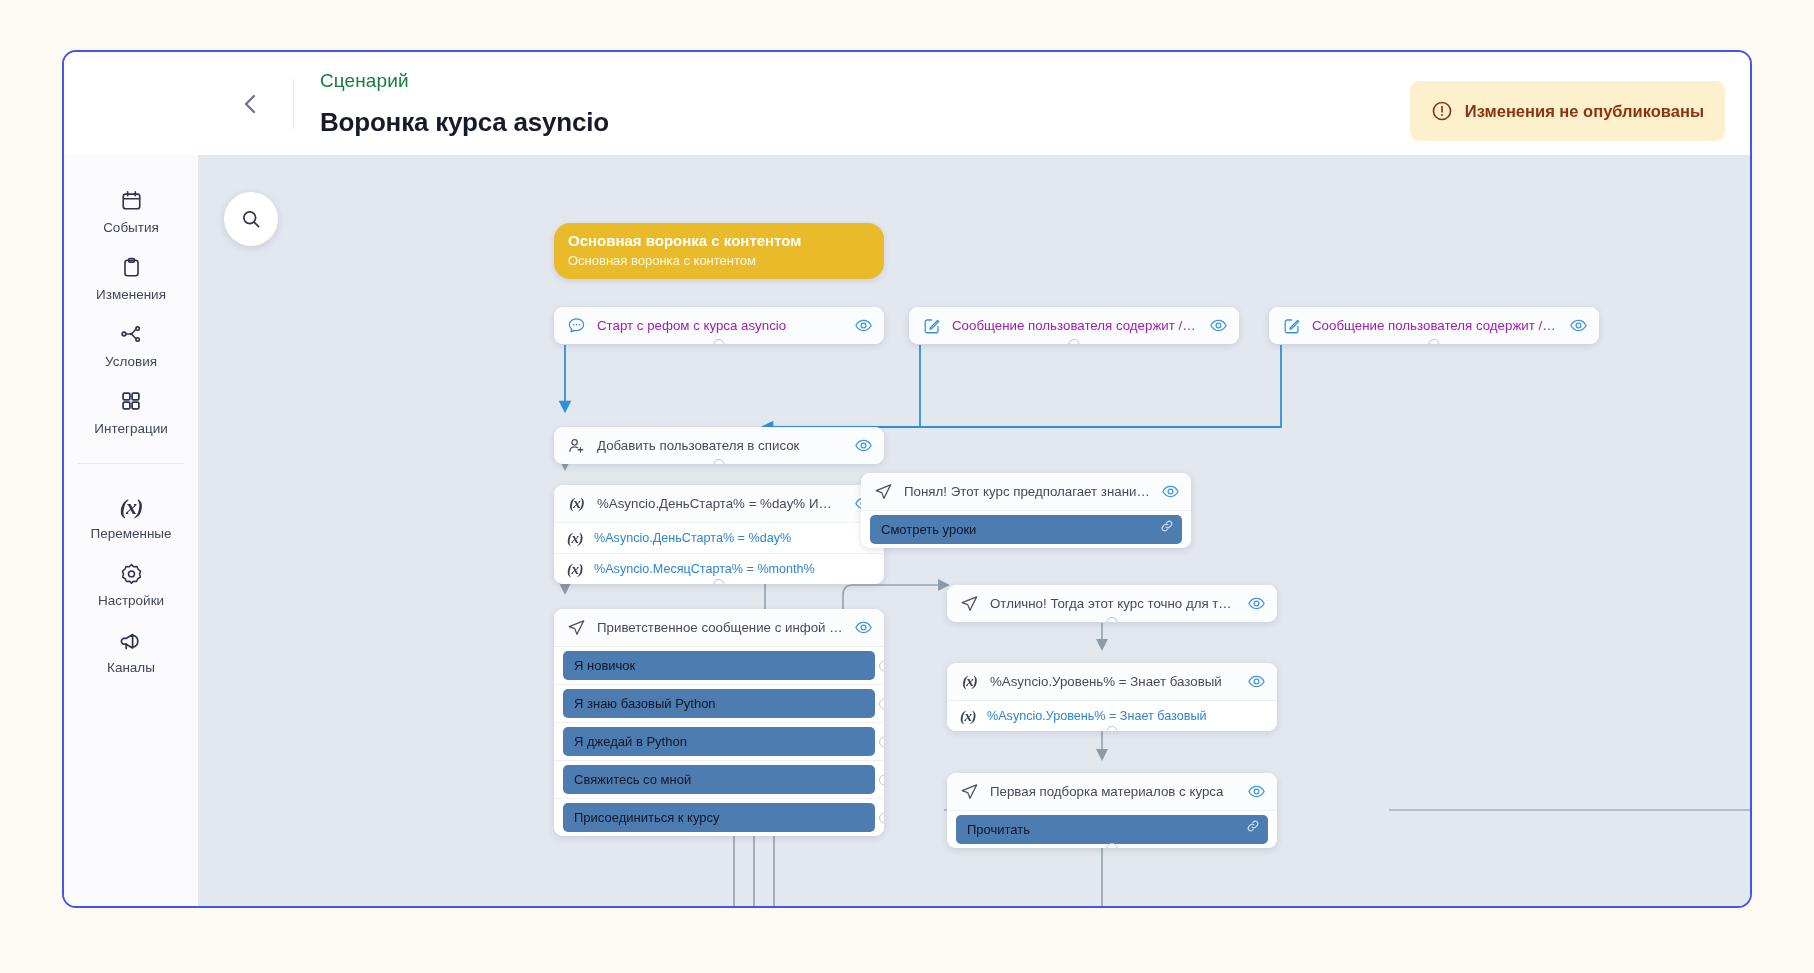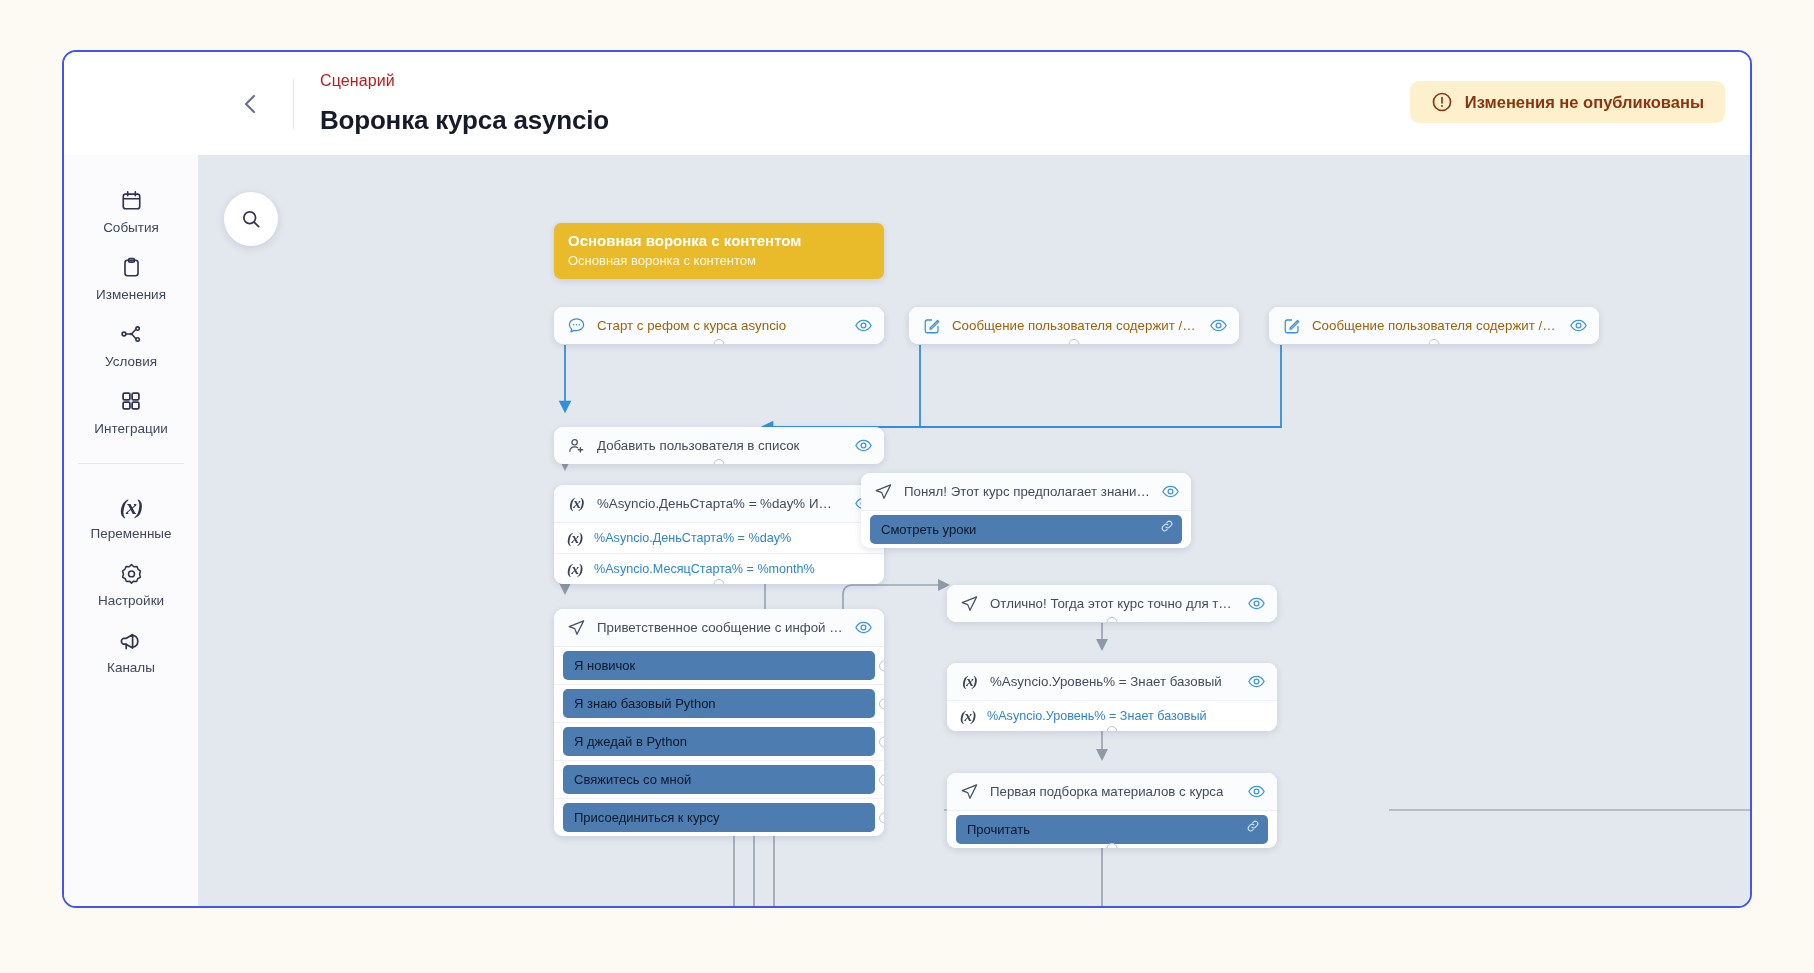--- a/index.html
+++ b/index.html
@@ -34,30 +34,30 @@
     cursor: pointer;
   }
   #back-btn svg { display:block; }
   #header-divider {
     width: 1px; height: 50px;
     background: #e2e4ea;
     margin-left: 22px;
   }
   #header-titles { margin-left: 26px; }
   #header-eyebrow {
-    font-size: 16px; color: #b91c1c;
+    font-size: 19px; color: #15803d;
     letter-spacing: .1px;
   }
   #header-title {
     font-size: 26px; font-weight: bold; color: #171a2b;
     margin-top: 15px; letter-spacing: -.2px;
   }
   #warning-badge {
     position: absolute; right: 25px; top: 29px;
-    height: 42px;
+    height: 60px;
     background: #fcf0cd;
     border-radius: 9px;
     display: flex; align-items: center;
     padding: 0 21px;
     gap: 12px;
     cursor: pointer;
   }
   #warning-badge .wicon {
     width: 22px; height: 22px; flex: none;
   }
@@ -137,21 +137,21 @@
     color: #3f8fd6;
   }
   .node-row .n-title {
     flex: 1 1 auto;
     font-size: 13.3px; color: #454a5e;
     white-space: nowrap; overflow: hidden; text-overflow: ellipsis;
   }
   .node-row .n-eye {
     width: 19px; height: 19px; flex: none; color: #3f97e0; cursor: pointer;
   }
-  .node-row.blue .n-title { color: #a16207; }
+  .node-row.blue .n-title { color: #a21caf; }
 
   .var-row {
     display: flex; align-items: center;
     height: 31px;
     padding: 0 11px 0 13px;
     gap: 11px;
     border-top: 1px solid #eef0f4;
     background: #ffffff;
   }
   .var-row .vg {
@@ -198,21 +198,21 @@
     position: absolute;
     width: 11px; height: 11px; border-radius: 50%;
     background: #fff; border: 1.5px solid #b9c3cf;
     left: 50%; bottom: -6px; transform: translateX(-50%);
   }
 
   
   #group-node {
     position: absolute;
     background: #e9bb2a;
-    border-radius: 7px;
+    border-radius: 16px;
     padding: 9px 14px 11px 14px;
     box-shadow: 0 2px 6px rgba(40,55,90,.13);
     cursor: pointer;
   }
   #group-node .g-title {
     font-size: 15px; font-weight: bold; color: #ffffff;
   }
   #group-node .g-sub {
     font-size: 13px; color: #fff8e2; margin-top: 4px;
   }

